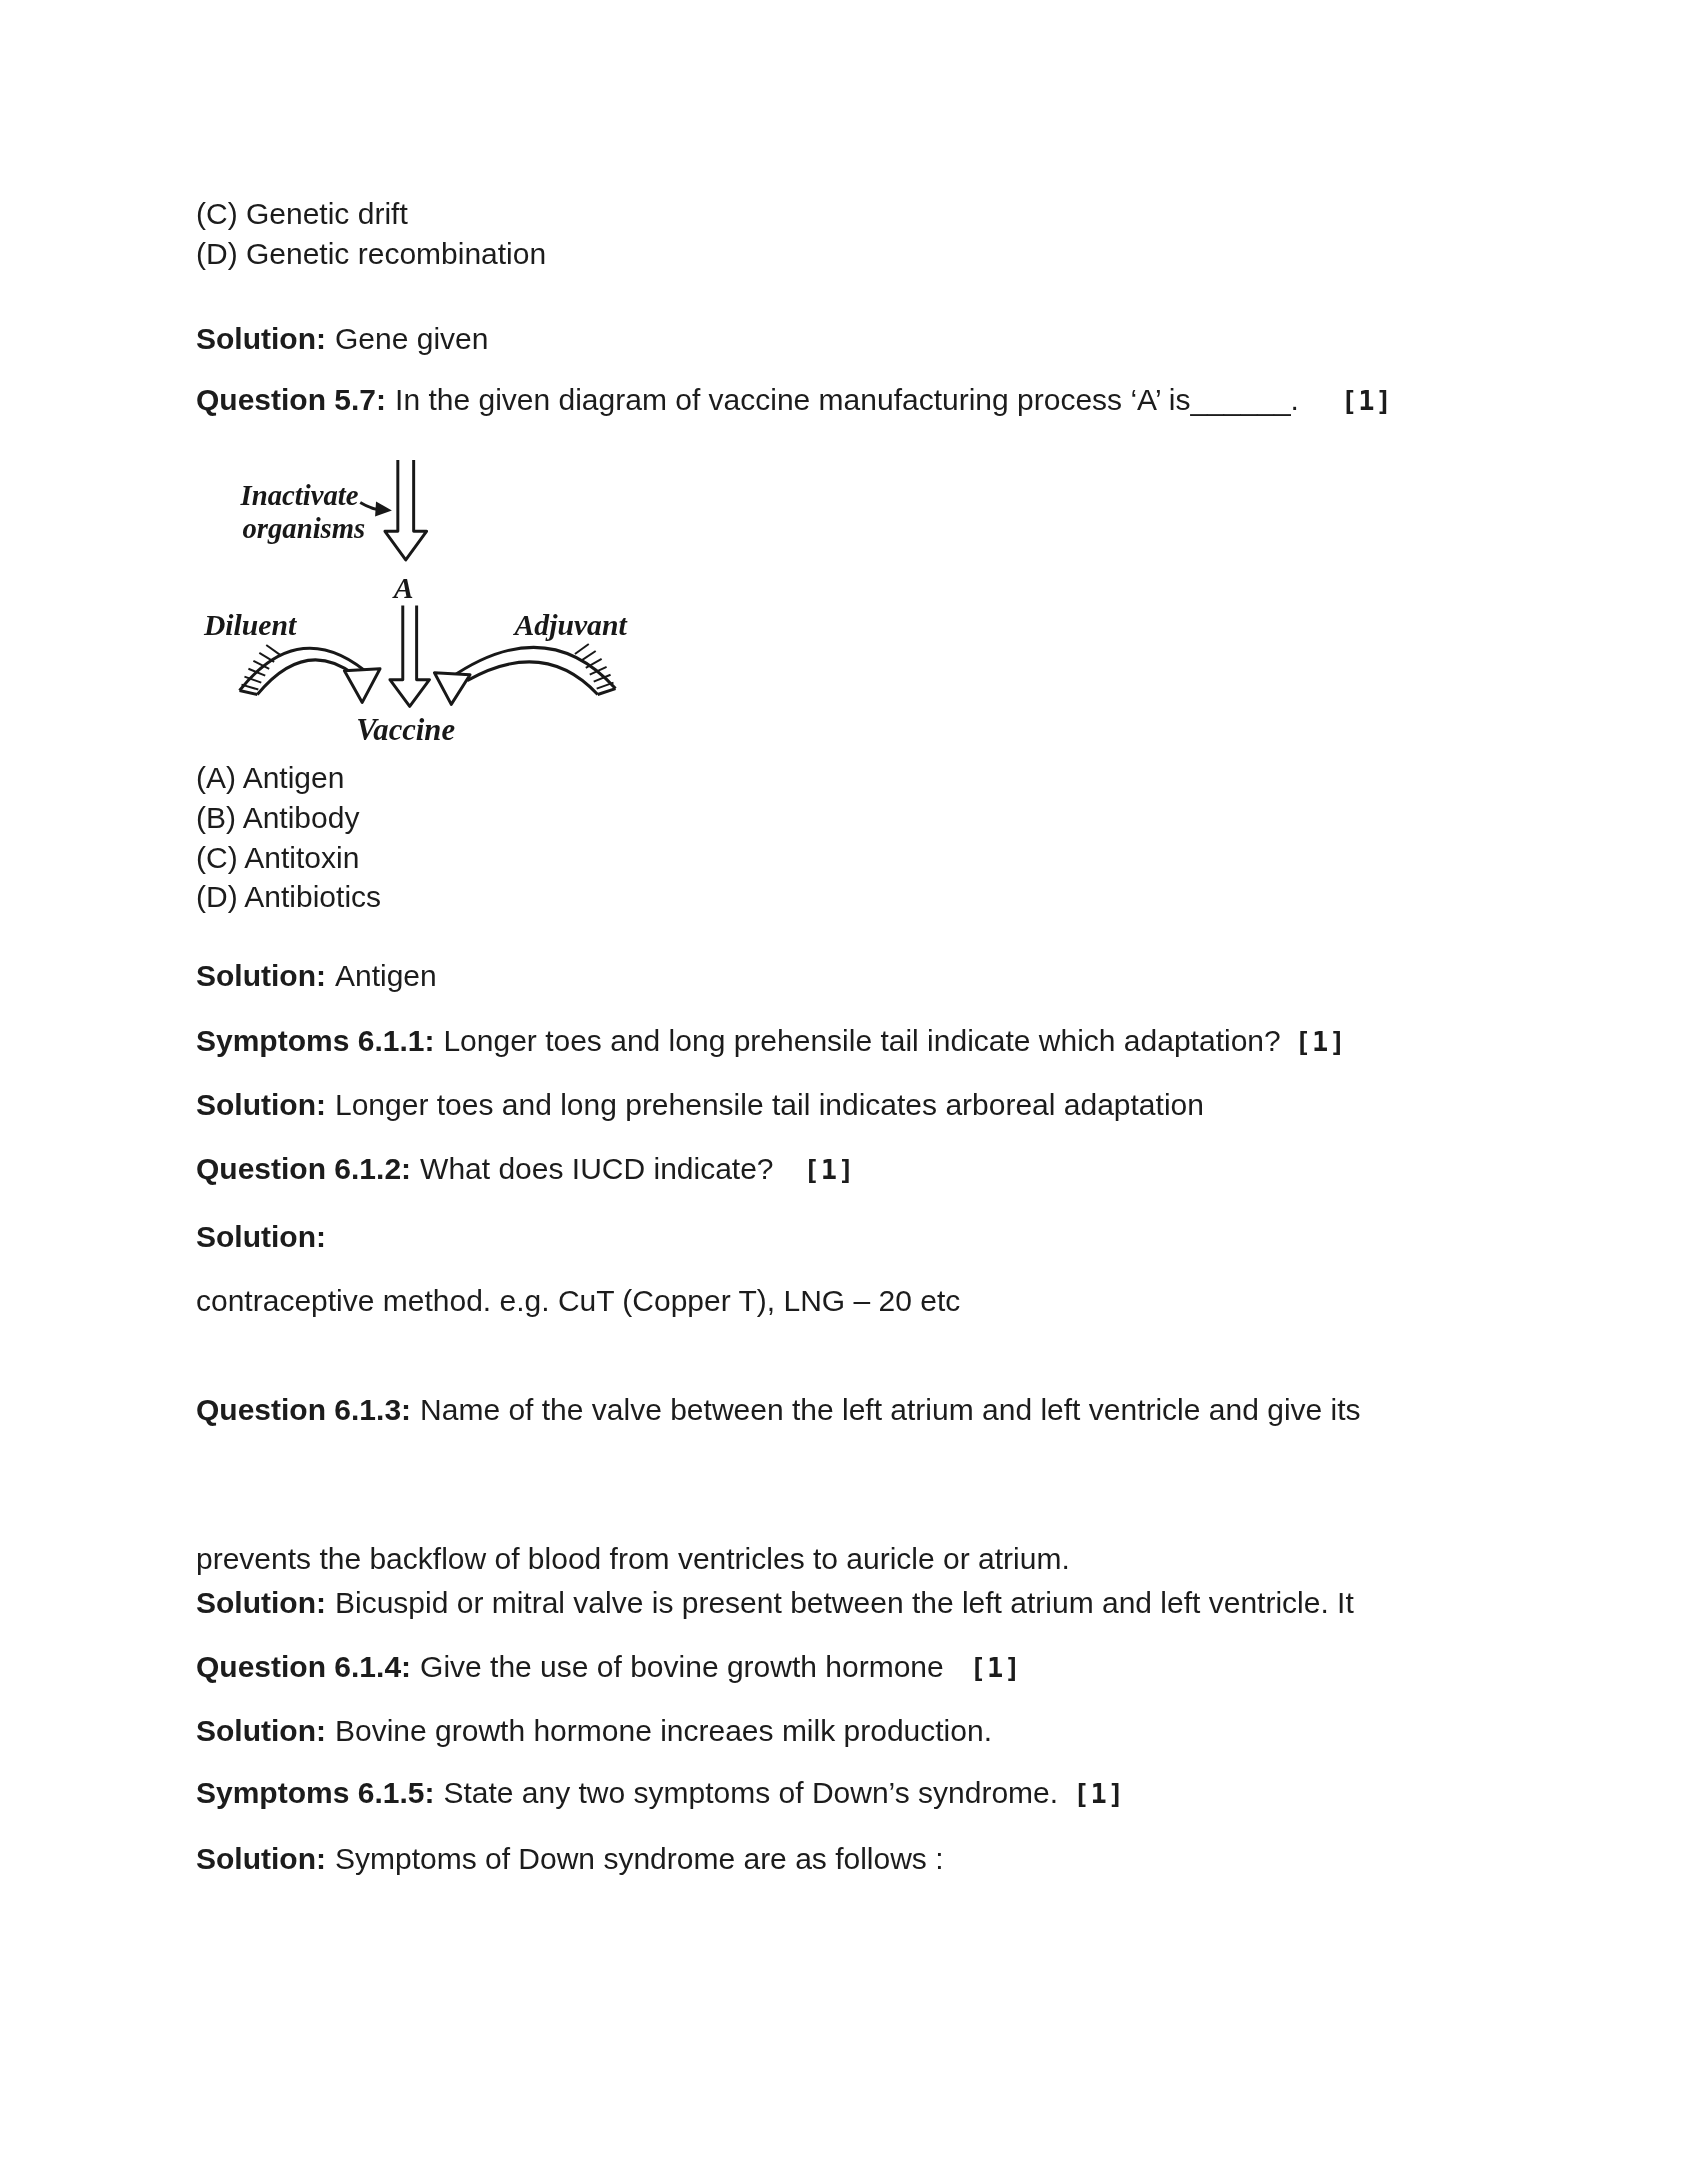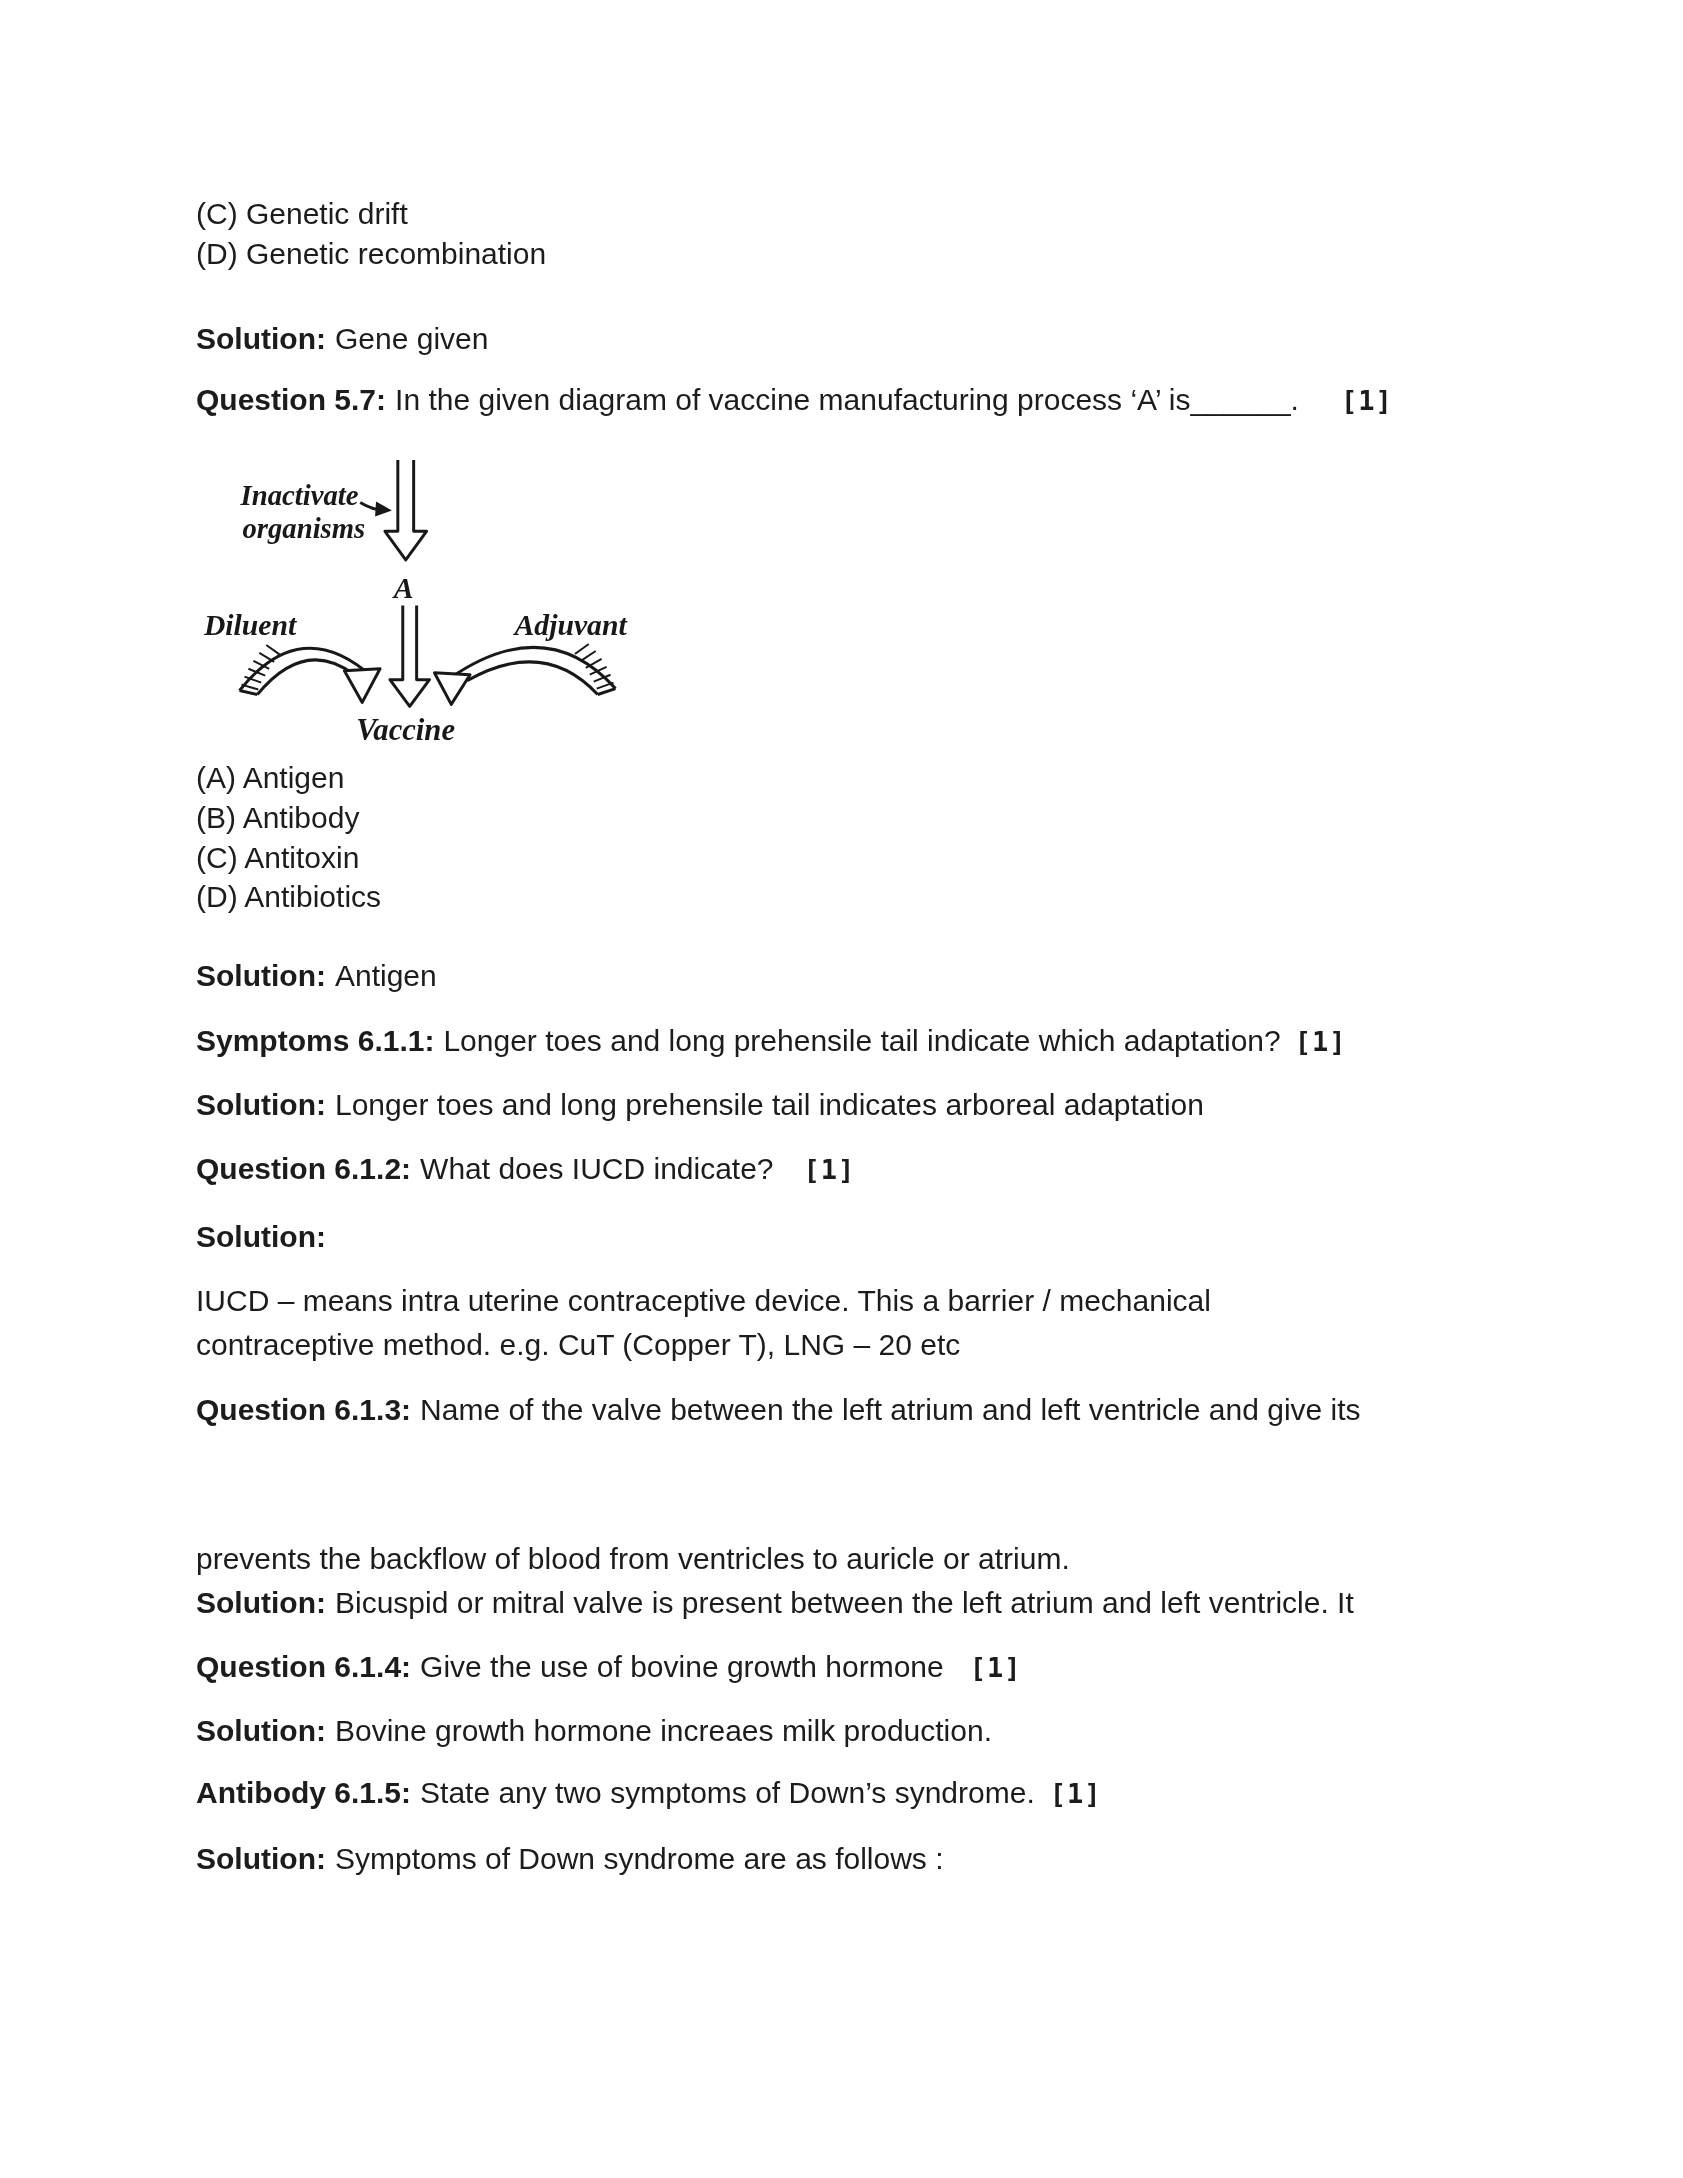--- a/index.html
+++ b/index.html
@@ -120,21 +120,20 @@
     <span class="qlabel">Solution:</span><span>Longer toes and long prehensile tail indicates arboreal adaptation</span>
   </div>
 
   <div class="line" style="top:1149px">
     <span class="qlabel">Question 6.1.2:</span><span>What does IUCD indicate?</span><span class="mark" style="margin-left:30px">[1]</span>
   </div>
   <div class="line" style="top:1217px">
     <span class="qlabel">Solution:</span>
   </div>
   <div class="line para" style="top:1279px">
-    <div>IUCD – means intra uterine contraceptive device. This a barrier / mechanical</div>
     <div>contraceptive method. e.g. CuT (Copper T), LNG – 20 etc</div>
   </div>
 
   <div class="line para" style="top:1388px">
     <div>
       <span class="qlabel">Question 6.1.3:</span><span>Name of the valve between the left atrium and left ventricle and give its</span>
     </div>
   </div>
   <div class="line para" style="top:1537px">
     <div>prevents the backflow of blood from ventricles to auricle or atrium.</div>
@@ -144,20 +143,20 @@
   </div>
 
   <div class="line" style="top:1647px">
     <span class="qlabel">Question 6.1.4:</span><span>Give the use of bovine growth hormone</span><span class="mark" style="margin-left:26px">[1]</span>
   </div>
   <div class="line" style="top:1711px">
     <span class="qlabel">Solution:</span><span>Bovine growth hormone increaes milk production.</span>
   </div>
 
   <div class="line" style="top:1773px">
-    <span class="qlabel">Antibody 6.1.5:</span><span>State any two symptoms of Down’s syndrome.</span><span class="mark" style="margin-left:15px">[1]</span>
+    <span class="qlabel">Symptoms 6.1.5:</span><span>State any two symptoms of Down’s syndrome.</span><span class="mark" style="margin-left:15px">[1]</span>
   </div>
   <div class="line" style="top:1839px">
     <span class="qlabel">Solution:</span><span>Symptoms of Down syndrome are as follows :</span>
   </div>
 
 </div>
 
 
 </body></html>

